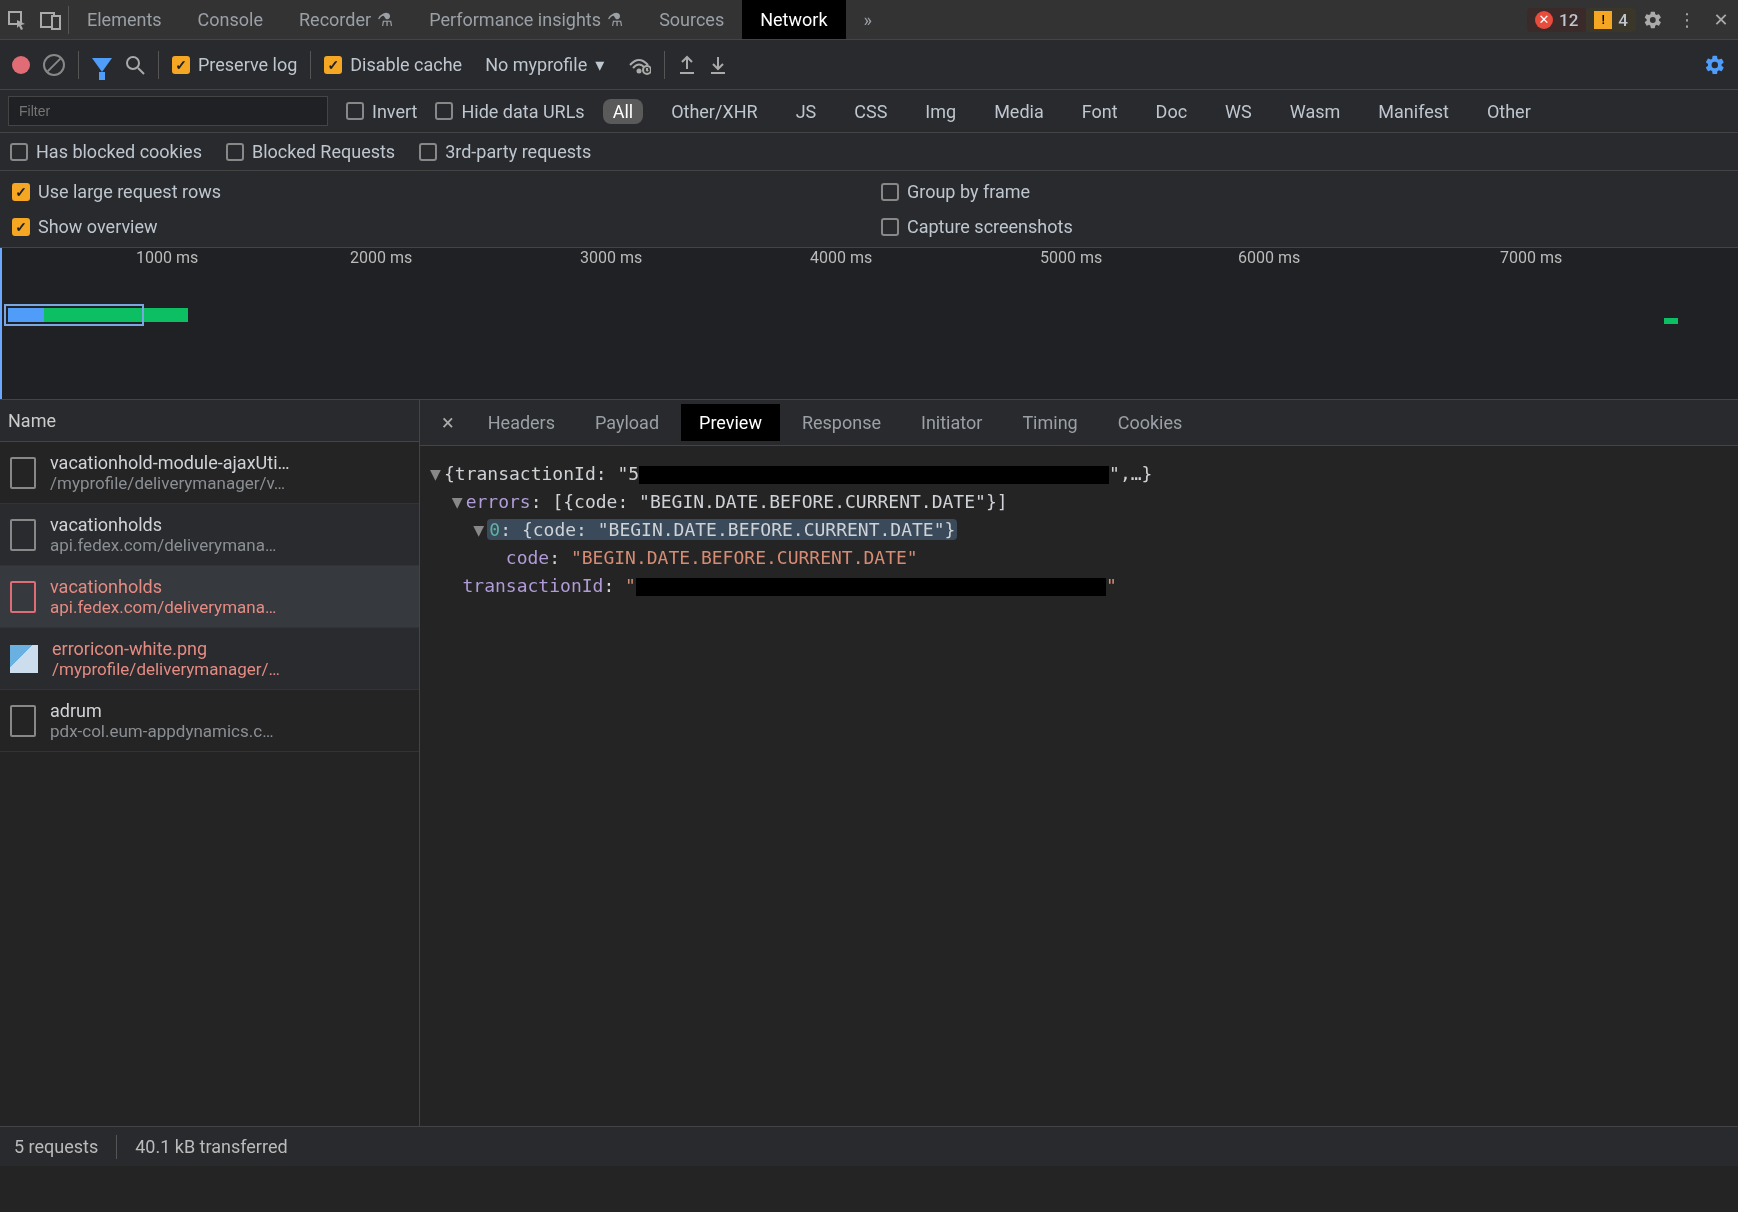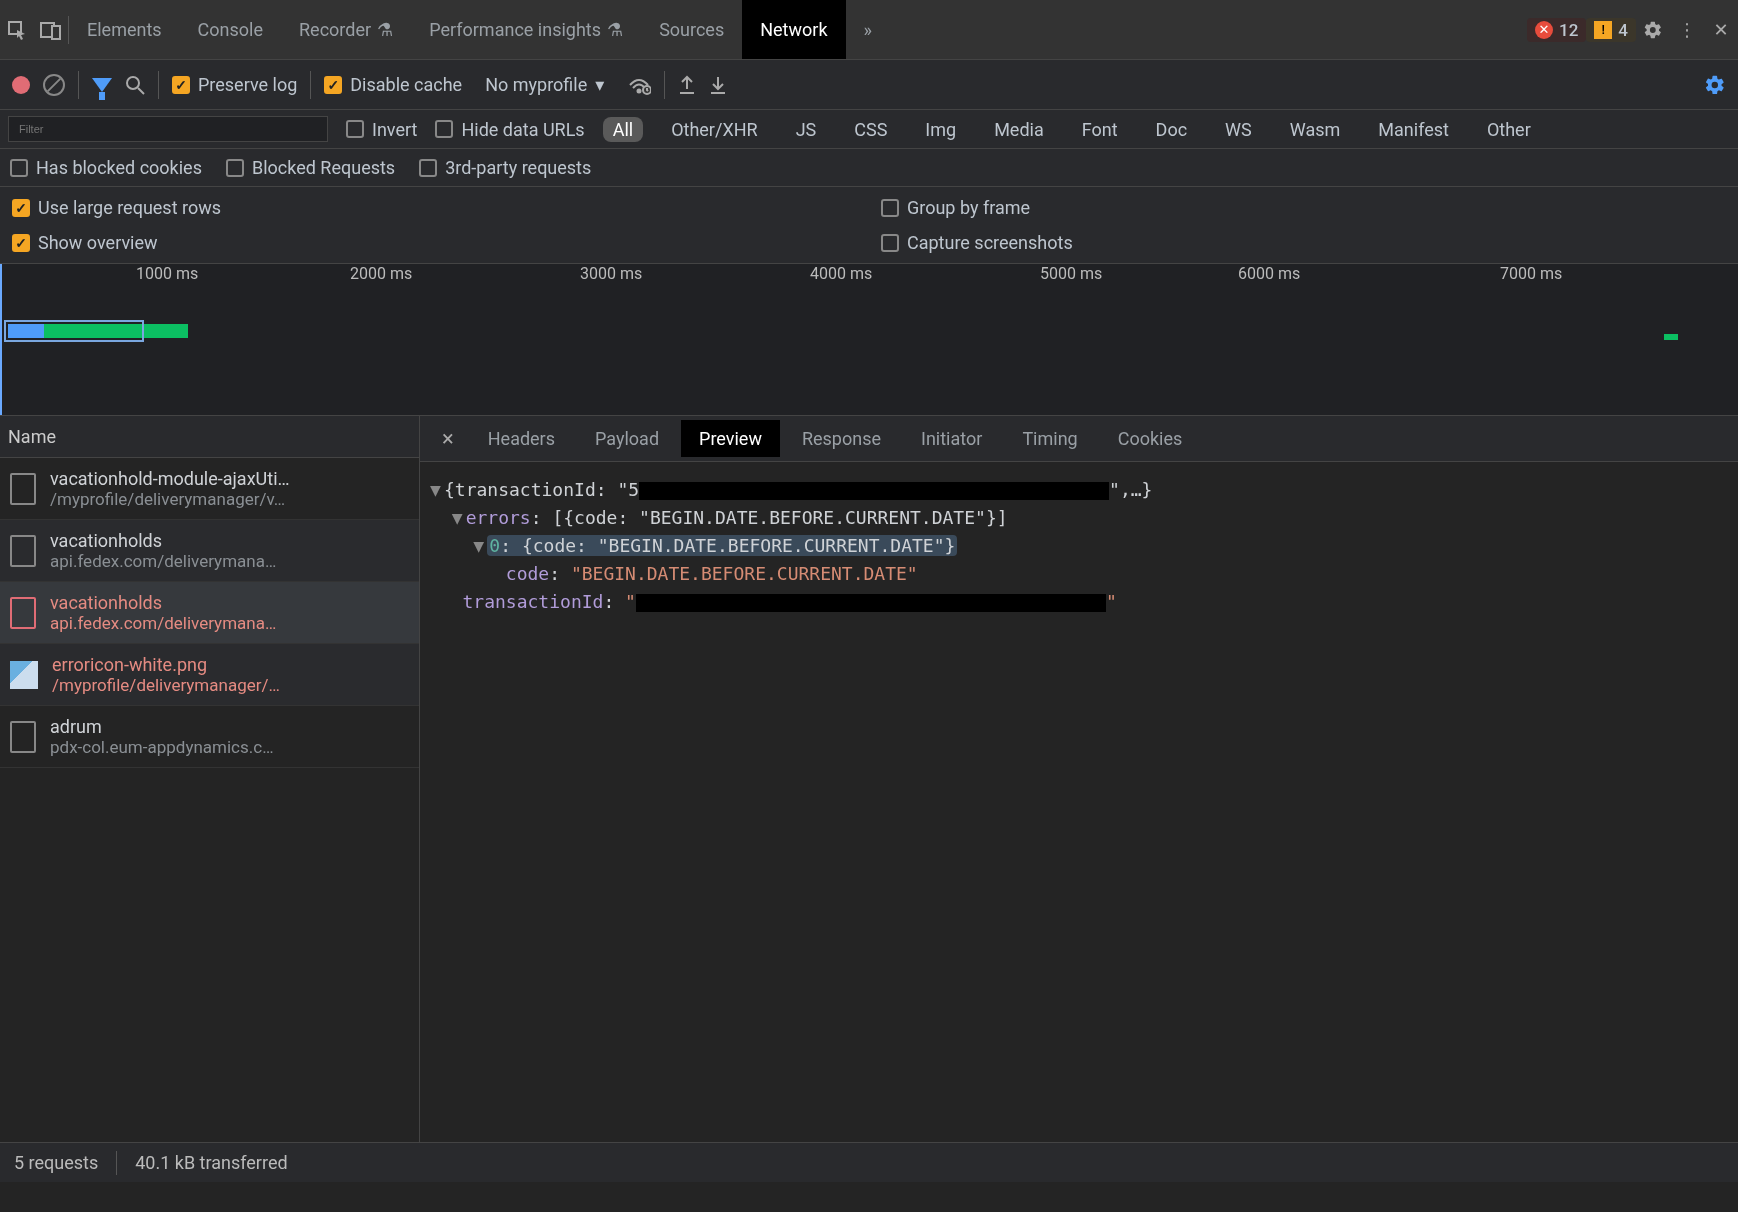--- a/index.html
+++ b/index.html
@@ -8,21 +8,21 @@
   color: #bec6cf;
   font-family: -apple-system, "Segoe UI", Roboto, sans-serif;
   font-size: 18px;
   width: 1738px;
   height: 1212px;
   overflow: hidden;
 }
 
 
 .tabbar {
-  height: 60px;
+  height: 40px;
   background: #333333;
   display: flex;
   align-items: center;
   border-bottom: 1px solid #444;
 }
 .tabbar .icon-btn { width: 34px; height: 44px; display:flex; align-items:center; justify-content:center; color:#aaa; cursor:pointer; }
 .tabbar .tabs { display:flex; height:100%; }
 .tabbar .tab { padding: 0 18px; height:100%; display:flex; align-items:center; color:#9aa0a6; cursor:pointer; gap:6px; }
 .tabbar .tab.active { background:#000; color:#fff; }
 .tabbar .spacer { flex: 1; }
@@ -46,21 +46,21 @@
 .sep { width:1px; height:28px; background:#555; }
 .chk { display:flex; align-items:center; gap:8px; cursor:pointer; }
 .chk .box { width:18px; height:18px; border:2px solid #888; border-radius:3px; display:flex; align-items:center; justify-content:center; }
 .chk.checked .box { background:#f5a623; border-color:#f5a623; }
 .chk.checked .box::after { content:"✓"; color:#222; font-size:14px; font-weight:bold; }
 .select { padding:4px 10px; display:flex; align-items:center; gap:8px; cursor:pointer; }
 .gear-blue { color:#4f9cf9; }
 
 
 .filterrow { background:#292a2d; border-bottom:1px solid #444; padding:6px 8px; display:flex; flex-wrap:wrap; align-items:center; gap:18px; }
-.filter-input { background:#202124; border:1px solid #444; color:#ccc; padding:6px 10px; width:320px; font-size:11px; }
+.filter-input { background:#202124; border:1px solid #444; color:#ccc; padding:6px 10px; width:320px; font-size:14px; }
 .pill { padding:2px 10px; border-radius:8px; cursor:pointer; }
 .pill.active { background:#5a5a5a; color:#fff; }
 .filterrow2 { background:#292a2d; border-bottom:1px solid #444; padding:8px 10px; display:flex; align-items:center; gap:24px; }
 
 
 .opts { display:flex; background:#292a2d; border-bottom:1px solid #444; }
 .opts .col { flex:1; padding:10px 12px; display:flex; flex-direction:column; gap:14px; }
 
 
 .timeline { height:152px; background:#202124; border-bottom:1px solid #444; position:relative; overflow:hidden; }

